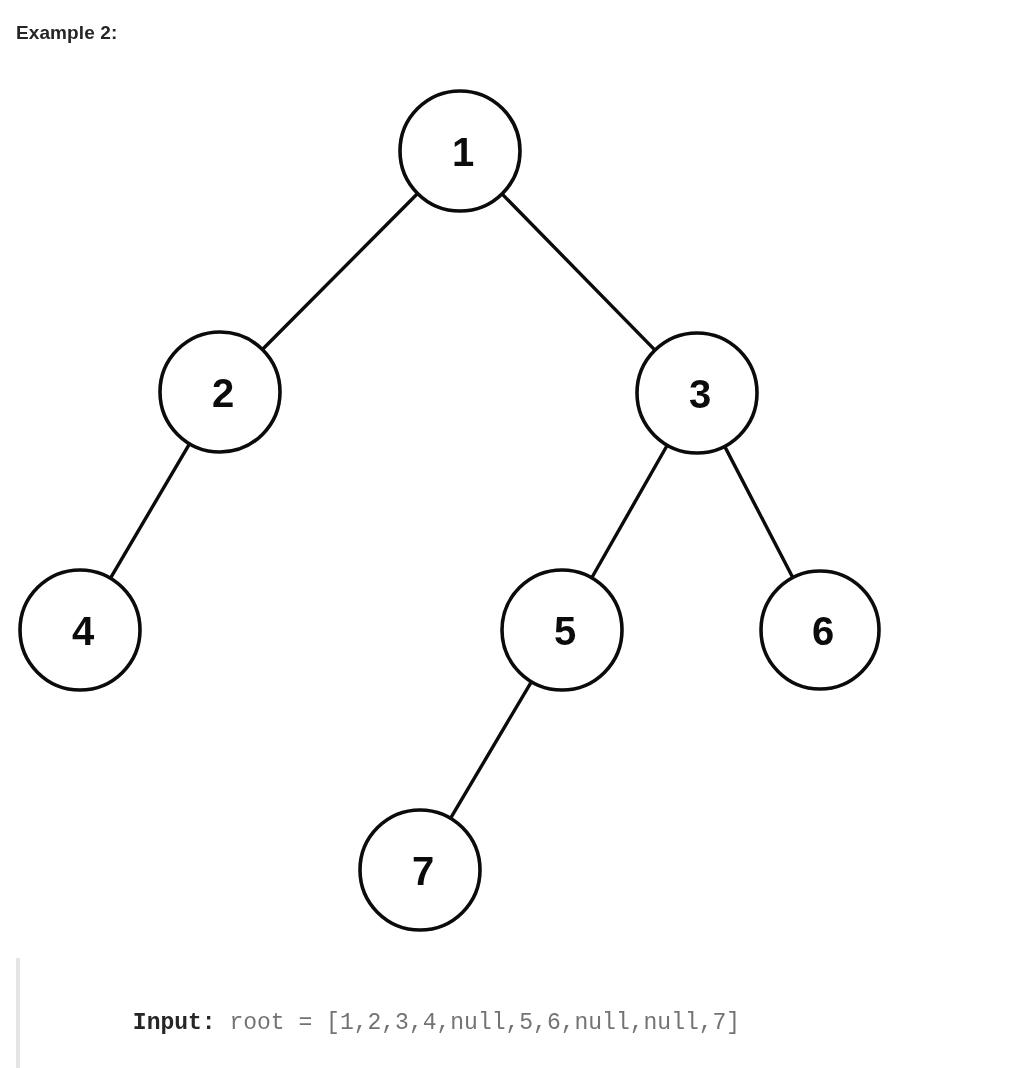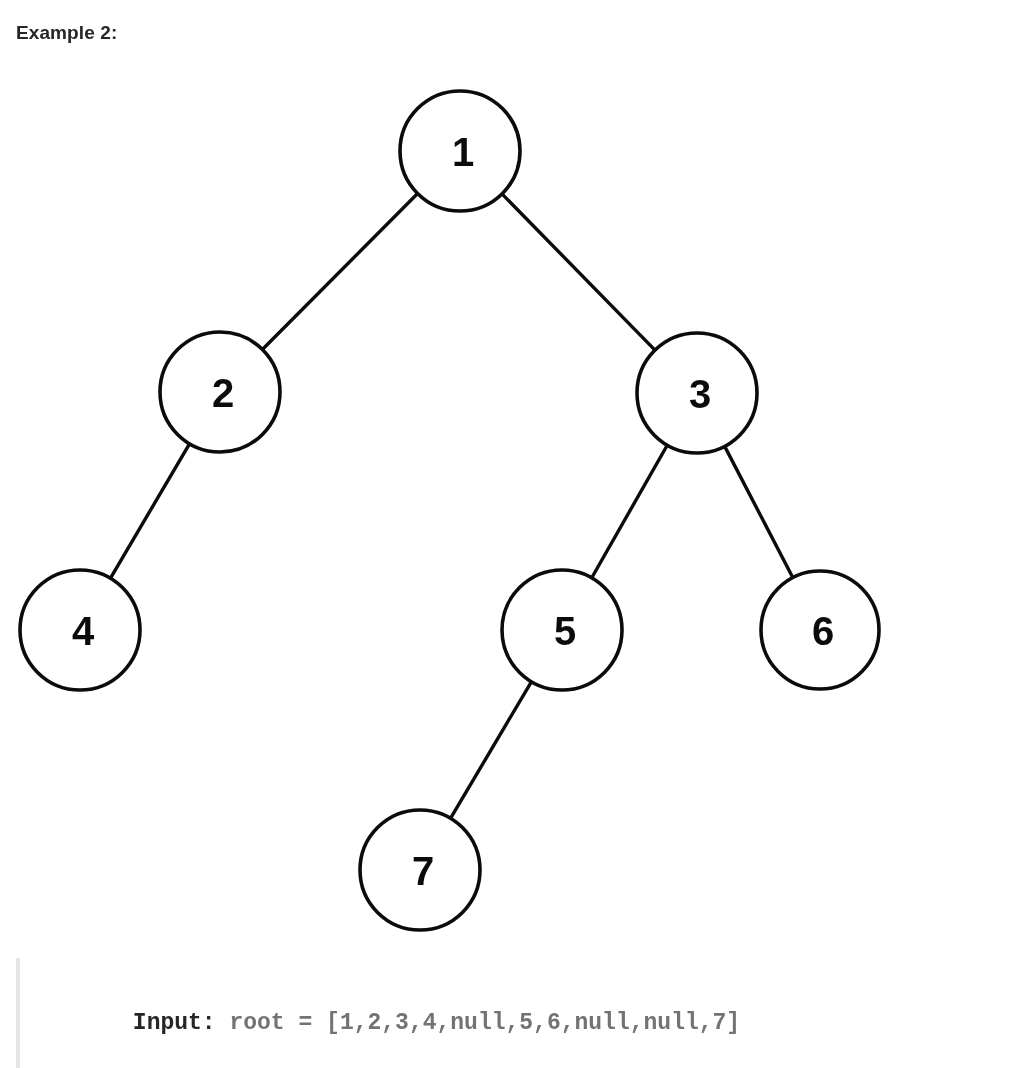--- a/index.html
+++ b/index.html
@@ -87,21 +87,21 @@
     line-height: 38px;
     white-space: pre;
     letter-spacing: 0px;
   }
   .code-key {
     color: #262626;
     font-weight: bold;
   }
   .code-val {
     color: #737373;
-    font-weight: bold;
+    font-weight: normal;
   }
 </style>
 </head>
 <body>
 
 <div id="page-root" style="background: rgb(255, 255, 255);">
 
   <h3 class="example-heading">Example 2:</h3>
 
   <div class="tree-figure">

